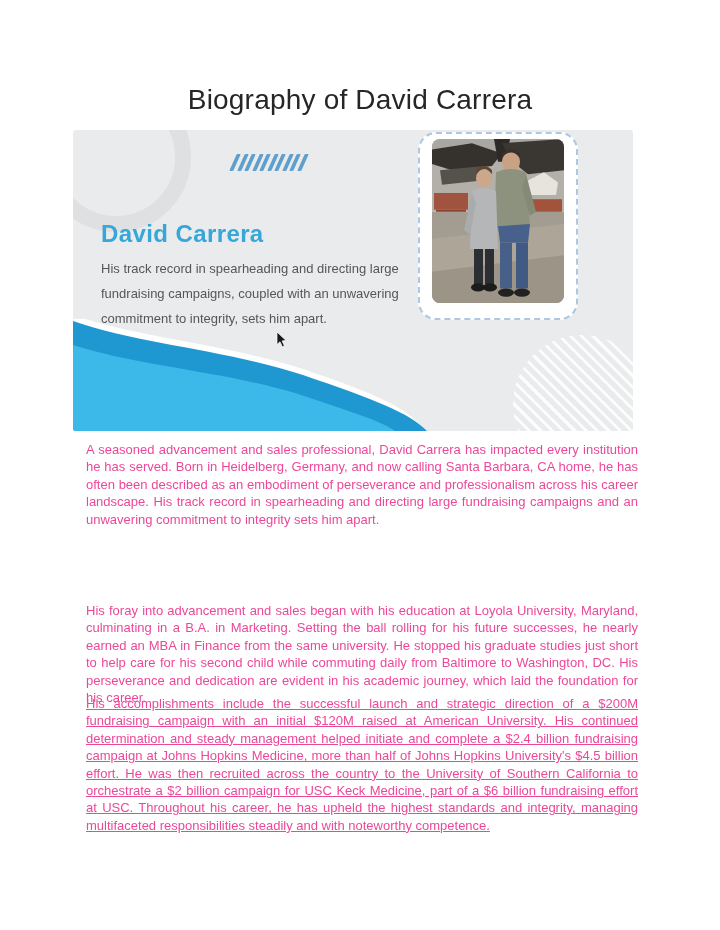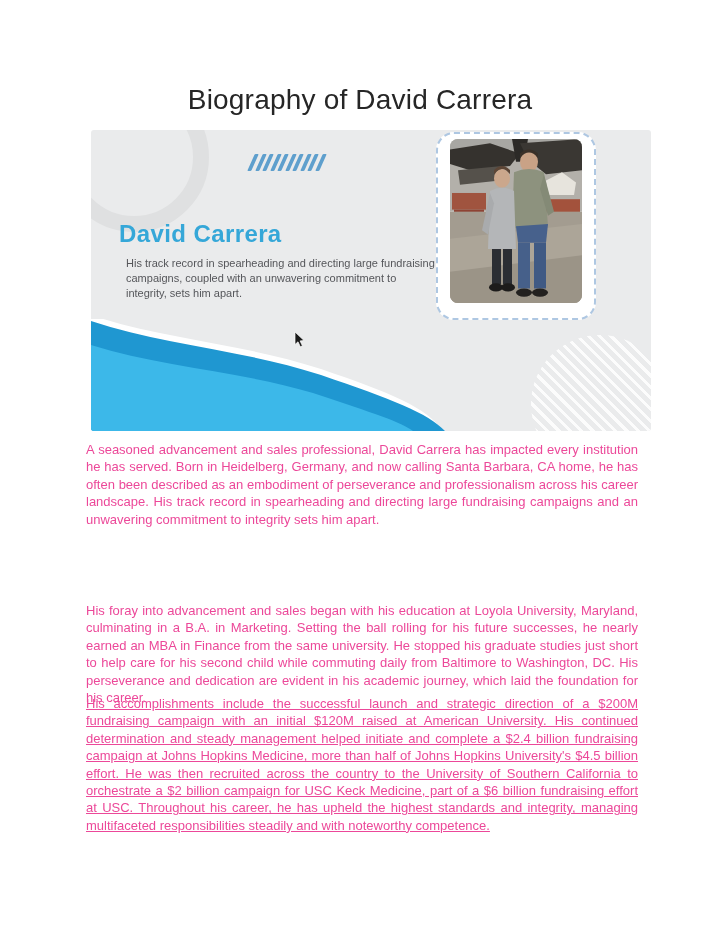--- a/index.html
+++ b/index.html
@@ -8,39 +8,39 @@
     position:relative; width:720px; height:930px; background:#ffffff;
     font-family:"Liberation Sans", sans-serif; overflow:hidden;border-radius:14px;
   }
   .doc-title {
     position:absolute; top:84px; left:0; width:720px;
     text-align:center; font-size:28px; font-weight:400; color:#262626;
     letter-spacing:0.2px;
   }
   
   .hero-card {
-    position:absolute; left:91px; top:130px; width:560px; height:301px;
+    position:absolute; left:73px; top:130px; width:560px; height:301px;
     background:#eaebec; border-radius:3px; overflow:hidden;
   }
   .ring {
     position:absolute; left:-32px; top:-48px; width:150px; height:150px;
     border:16px solid #dfe0e1; border-radius:50%;
   }
   .stripes { position:absolute; left:160px; top:24px; display:flex; gap:4px; }
   .stripes i {
     display:block; width:3.5px; height:17px; background:#5e9fcd;
     transform:skewX(-24deg); border-radius:1px;
   }
   .hero-name {
     position:absolute; left:28px; top:90px;
     font-size:24px; font-weight:700; color:#35a7d8; letter-spacing:0.4px;
   }
   .hero-tagline {
     position:absolute; left:28px; top:126px; width:312px;
-    font-size:11px; line-height:15px; color:#55565a;margin-left:7px;
+    font-size:13px; line-height:25px; color:#55565a;
   }
   .photo-frame {
     position:absolute; left:345px; top:2px; width:160px; height:188px;
     background:#ffffff; border:2px dashed #aec7e2; border-radius:18px;
     padding:5px 12px 15px 12px;
   }
   .photo-frame svg { width:100%; height:100%; border-radius:8px; display:block; }
   .wave-svg { position:absolute; left:0; bottom:0; width:560px; height:112px; }
   .hatch-circle {
     position:absolute; right:-18px; bottom:-42px; width:138px; height:138px;

